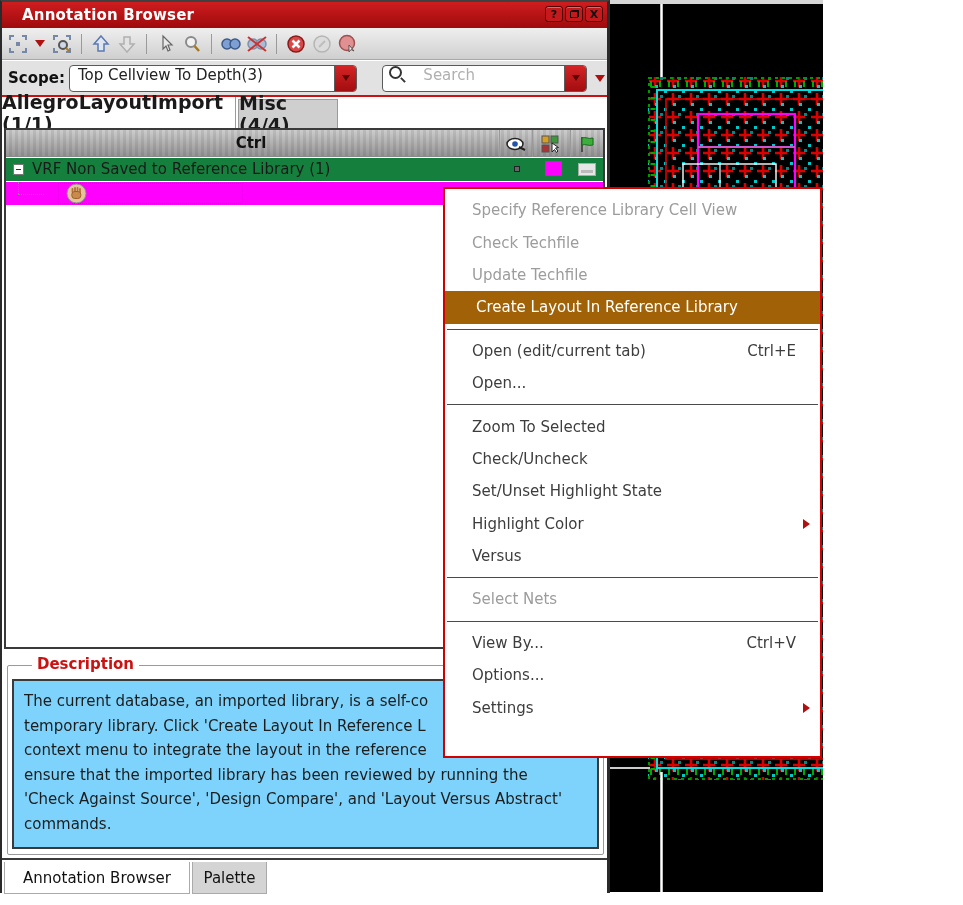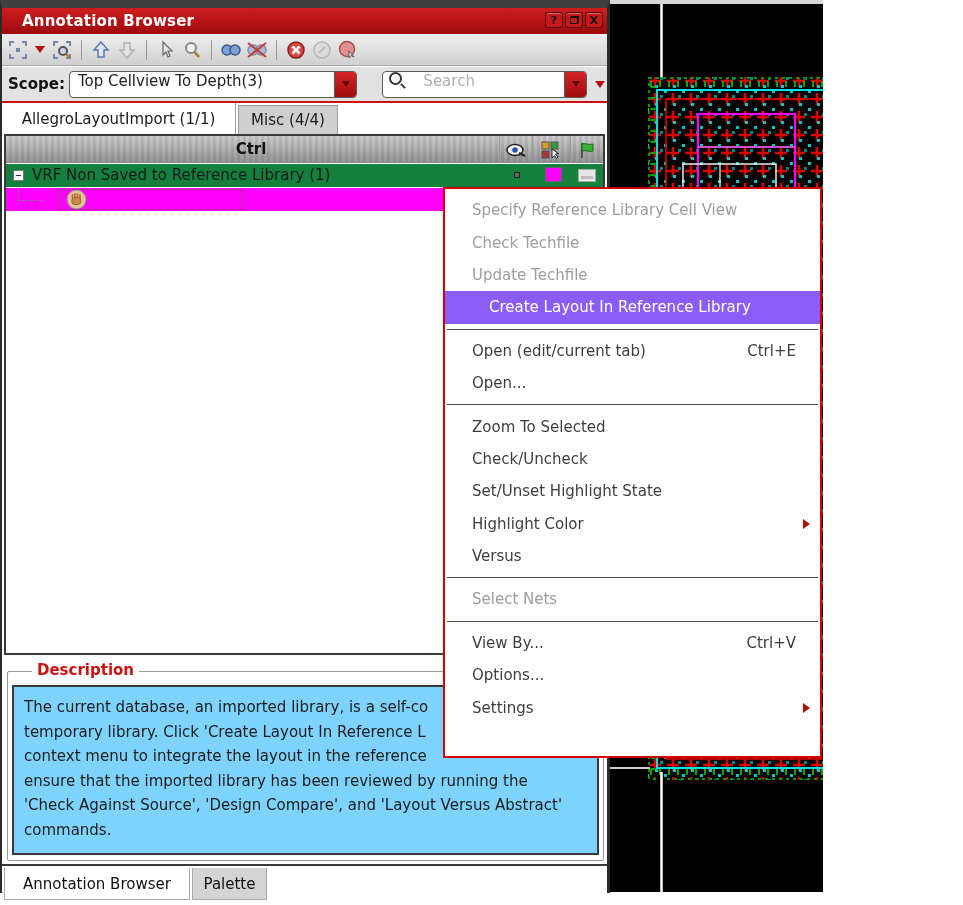--- a/index.html
+++ b/index.html
@@ -1,19 +1,19 @@
 <!DOCTYPE html>
 <html><head>
 <meta charset="utf-8">
 <style>
   * { margin:0; padding:0; box-sizing:border-box; }
   html,body { width:963px; height:905px; background:#ffffff; font-family:"DejaVu Sans","Liberation Sans",sans-serif; overflow:hidden; }
 
   
-  #window { position:absolute; left:0; top:0; width:610px; height:893px; background:#ffffff; border-left:2px solid #2a2a2a; border-top:8px solid #404040; border-right:3px solid #2a2a2a; }
+  #window { position:absolute; left:0; top:0; width:610px; height:893px; background:#ffffff; border-left:2px solid #2a2a2a; border-top:2px solid #404040; border-right:3px solid #2a2a2a; }
 
   
   #titlebar { position:absolute; left:0; top:0; width:605px; height:26px; background:linear-gradient(#cf1d1f,#9e0a0d); display:flex; align-items:center; }
   #titlebar .title { color:#ffffff; font-weight:bold; font-size:15px; padding-left:20px; letter-spacing:.2px; }
   .win-btns { position:absolute; right:4px; top:4px; display:flex; gap:2px; }
   .win-btn { width:18px; height:16px; background:#c5191c; border:1px solid #4e0202; border-radius:3px; color:#111; font-size:11px; font-weight:bold; display:flex; align-items:center; justify-content:center; box-shadow:inset 0 1px 0 rgba(255,255,255,.35); cursor:default; }
   .restore-glyph { position:relative; width:9px; height:8px; }
   .restore-glyph:before { content:""; position:absolute; right:0; top:0; width:6px; height:5px; border:1px solid #111; }
   .restore-glyph:after { content:""; position:absolute; left:0; bottom:0; width:6px; height:5px; border:1px solid #111; background:#c5191c; }
 
@@ -33,21 +33,21 @@
   .combo-btn .tri { width:0; height:0; border-left:4px solid transparent; border-right:4px solid transparent; border-top:6px solid #5e0505; }
   #search-combo { width:210px; margin-left:25px; }
   #search-combo input { flex:1; border:none; outline:none; font-size:15px; color:#333; padding-left:4px; width:120px; font-family:"DejaVu Sans","Liberation Sans",sans-serif; }
   #search-combo input::placeholder { color:#b0b0b0; }
   .mag { width:13px; height:13px; border:2px solid #333; border-radius:50%; position:relative; margin-left:6px; flex:none; }
   .mag:after { content:""; position:absolute; width:6px; height:2px; background:#333; transform:rotate(45deg); left:9px; top:11px; }
   #search-ext-tri { margin-left:8px; }
 
   
   #tabbar { position:absolute; left:0; top:93px; width:605px; height:33px; border-top:2px solid #cc1111; background:#ffffff; }
-  .tab { position:absolute; top:0; height:31px; font-size:15px; color:#1a1a1a; display:flex; align-items:center; justify-content:center; }
+  .tab { position:absolute; top:0; height:31px; font-size:19px; color:#1a1a1a; display:flex; align-items:center; justify-content:center;font-weight:bold; }
   #tab-allegro { left:0; width:234px; background:#ffffff; border-right:1px solid #9a9a9a; }
   #tab-misc { left:236px; width:100px; top:2px; height:29px; background:#cfcfcf; border:1px solid #9a9a9a; border-bottom:none; }
 
   
   #tree { position:absolute; left:2px; top:126px; width:601px; height:521px; border:2px solid #3a3a3a; background:#ffffff; }
   #tree-header { position:absolute; left:0; top:0; width:100%; height:27px; background:repeating-linear-gradient(90deg,#dedede 0 3px,#cccccc 3px 6px), linear-gradient(#ebebeb,#ababab); background-blend-mode:multiply; border-bottom:1px solid #8a8a8a; }
   #tree-header .hdr-label { position:absolute; left:0; width:490px; text-align:center; top:4px; font-weight:bold; font-size:15px; color:#111; }
   .hdr-col { position:absolute; top:0; height:27px; border-left:1px solid #999; display:flex; align-items:center; justify-content:center; }
   #hcol1 { left:493px; width:33px; } #hcol2 { left:526px; width:38px; } #hcol3 { left:564px; width:33px; }
   .trow { position:absolute; left:0; width:100%; height:23px; font-size:15px; color:#1a1a1a; }
@@ -79,21 +79,21 @@
 
   
   #canvas-wrap { position:absolute; left:610px; top:0; width:213px; height:892px; background:#000; }
 
   
   #context-menu { position:absolute; left:443px; top:187px; width:379px; height:571px; background:#ffffff; border:2px solid #d40000; padding-top:5px; z-index:50; }
   .mi { height:32.4px; display:flex; align-items:center; font-size:15px; color:#3d3d3d; padding:0 24px 0 27px; white-space:nowrap; }
   .mi .mlabel { flex:1; }
   .mi .mshort { color:#3d3d3d; }
   .mi.disabled, .mi.disabled .mshort { color:#9c9c9c; }
-  .mi.hl { background:#8b5cf6; color:#ffffff; padding-left:44px; }
+  .mi.hl { background:#a16207; color:#ffffff; padding-left:31px; }
   .msep { border-top:1px solid #4a4a4a; margin:5px 2px; }
   .sub-arrow { width:0; height:0; border-top:5px solid transparent; border-bottom:5px solid transparent; border-left:7px solid #b01010; margin-right:-14px; }
 </style>
 </head>
 <body>
 
 <div id="window">
 
   <div id="titlebar">
     <span class="title">Annotation Browser</span>

